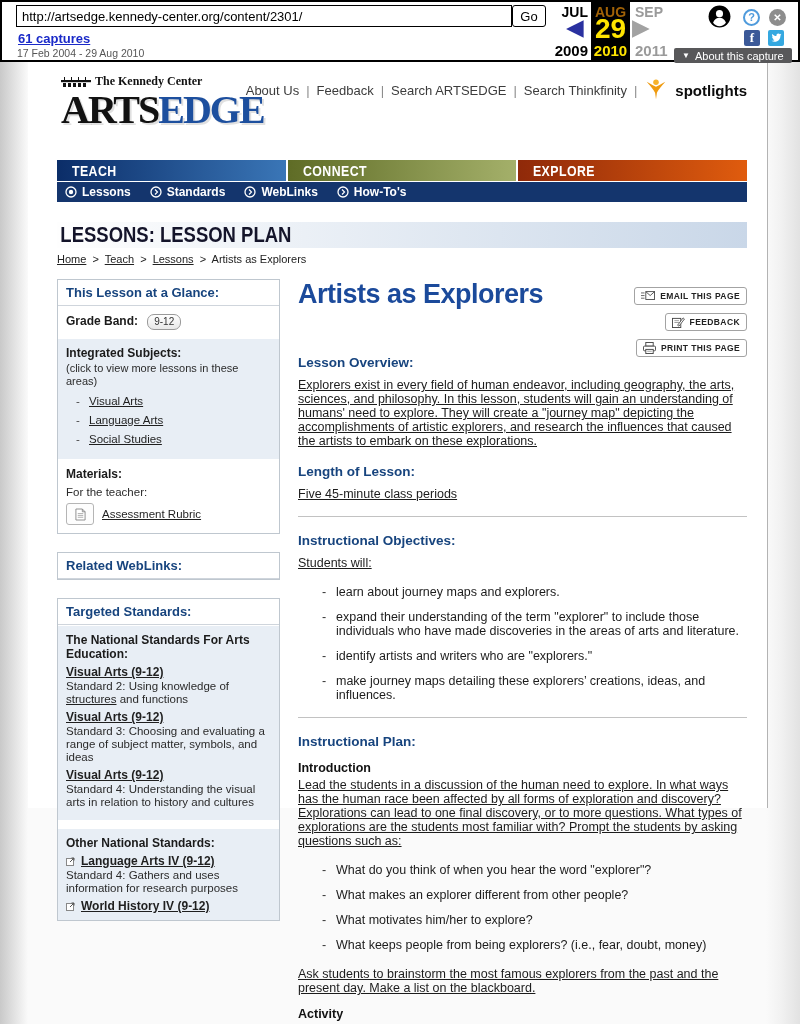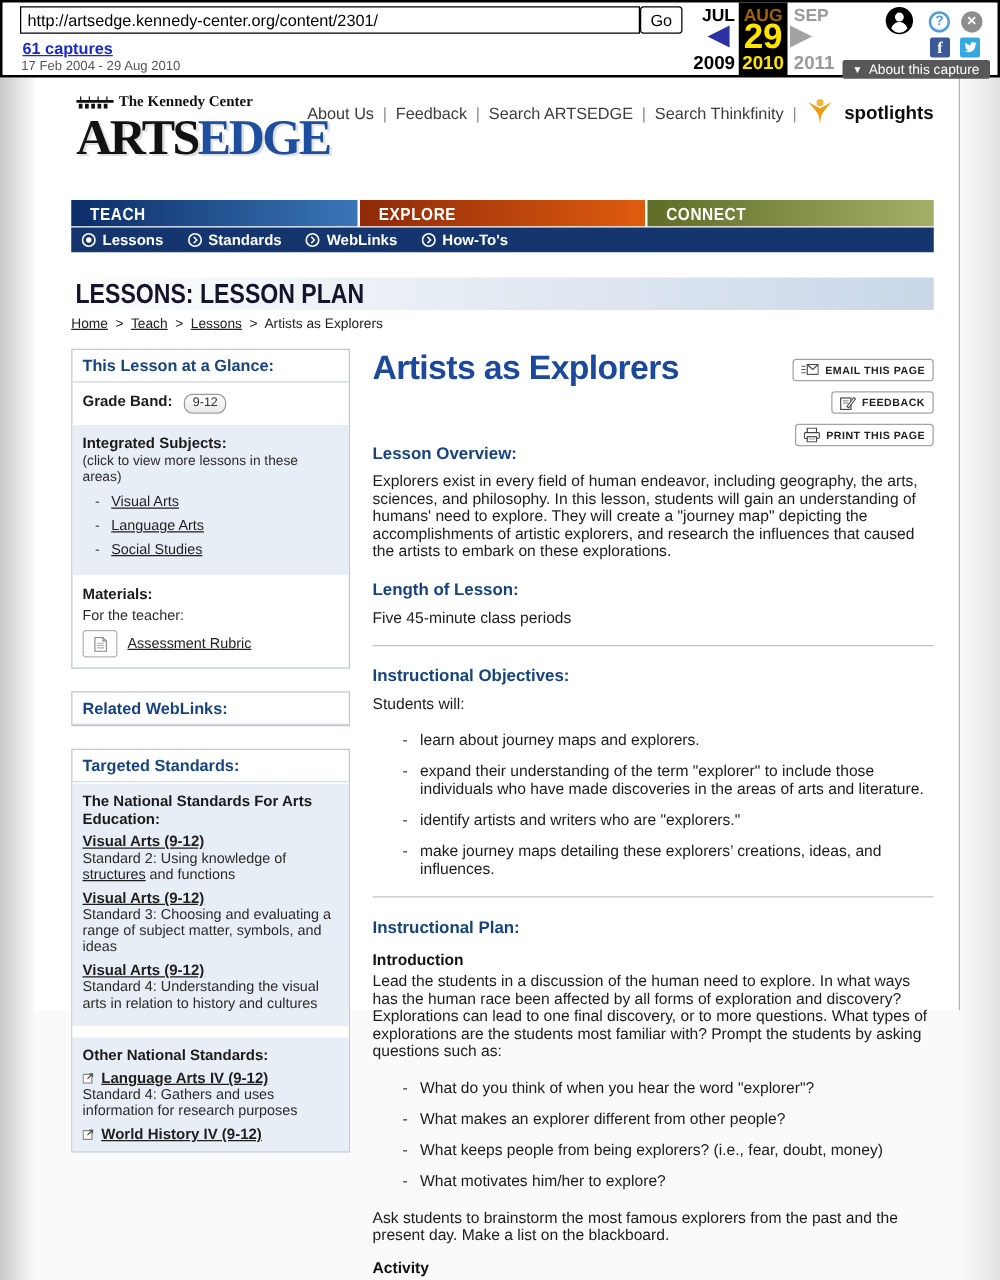--- a/index.html
+++ b/index.html
@@ -116,21 +116,21 @@
   .gap8{height:8px;background:#fff;}
 
   
   .title-row{position:relative;min-height:64px;margin-bottom:12px;}
   h1{margin:0;font-size:27px;letter-spacing:-0.5px;color:#1b4a9b;line-height:30px;}
   .actions{position:absolute;right:0;top:8px;display:flex;flex-direction:column;align-items:flex-end;gap:8px;}
   .abtn{height:16px;border:1px solid #a3a3a3;border-radius:3px;background:#fff;display:flex;
         align-items:center;gap:5px;padding:0 6px;font-size:8.5px;font-weight:bold;color:#222;
         letter-spacing:0.4px;cursor:pointer;white-space:nowrap;}
   .sec-h{font-size:13.5px;font-weight:bold;color:#17447e;margin:16px 0 8px;}
-  .main p{margin:0 0 10px;font-size:12.5px;line-height:14px;color:#1c1c1c;}
+  .main p{margin:0 0 10px;font-size:12.5px;line-height:14px;color:#1c1c1c;text-decoration:underline;}
   .main hr{border:0;border-top:1px solid #c2c2c2;margin:15px 0;}
   .blist{margin:15px 0 15px 24px;padding:0;list-style:none;}
   .blist li{position:relative;padding-left:14px;font-size:12.5px;line-height:14px;
             color:#1c1c1c;margin-bottom:11px;}
   .blist li::before{content:"-";position:absolute;left:0;color:#333;}
   .bold-sub{font-size:12.5px;font-weight:bold;color:#111;margin:12px 0 3px;}
   svg{display:block;}
 </style>
 </head>
 <body>
@@ -213,25 +213,25 @@
             </svg>
           </span>
           <a class="spotlights">spotlights</a>
         </div>
       </div>
 
       <div class="nav">
         <div class="tab t-teach">
             <span>TEACH</span>
           </div>
+        <div class="tab t-connect">
+            <span>CONNECT</span>
+          </div>
         <div class="tab t-explore">
             <span>EXPLORE</span>
-          </div>
-        <div class="tab t-connect">
-            <span>CONNECT</span>
           </div>
       </div>
 
       <div class="subnav">
         <div class="sn">
           <svg viewBox="0 0 12 12" width="12" height="12">
             <circle cx="6" cy="6" r="5" fill="none" stroke="#fff" stroke-width="1.3"></circle>
             <circle cx="6" cy="6" r="2.2" fill="#fff"></circle>
           </svg>
           <span>Lessons</span>
@@ -414,22 +414,22 @@
           </ul>
 
           <hr>
 
           <div class="sec-h">Instructional Plan:</div>
           <div class="bold-sub">Introduction</div>
           <p>Lead the students in a discussion of the human need to explore. In what ways has the human race been affected by all forms of exploration and discovery? Explorations can lead to one final discovery, or to more questions. What types of explorations are the students most familiar with? Prompt the students by asking questions such as:</p>
           <ul class="blist">
             <li>What do you think of when you hear the word "explorer"?</li>
             <li>What makes an explorer different from other people?</li>
+            <li>What motivates him/her to explore?</li>
             <li>What keeps people from being explorers? (i.e., fear, doubt, money)</li>
-            <li>What motivates him/her to explore?</li>
           </ul>
           <p>Ask students to brainstorm the most famous explorers from the past and the present day. Make a list on the blackboard.</p>
           <div class="bold-sub">Activity</div>
 
         </div>
       </div>
 
     </div>
   </div>
 </div>

